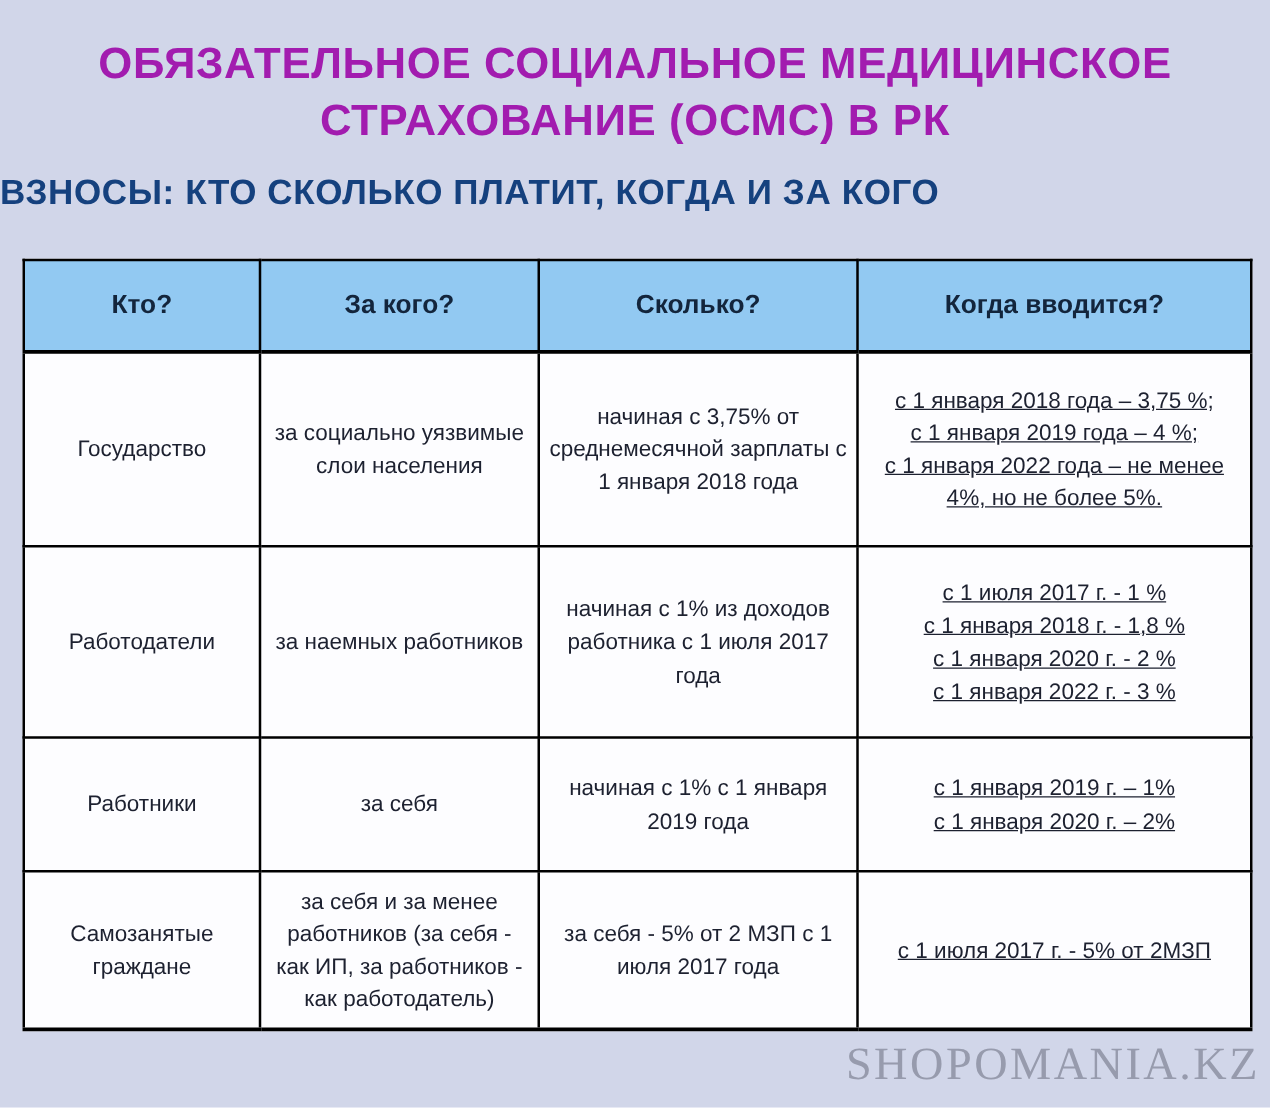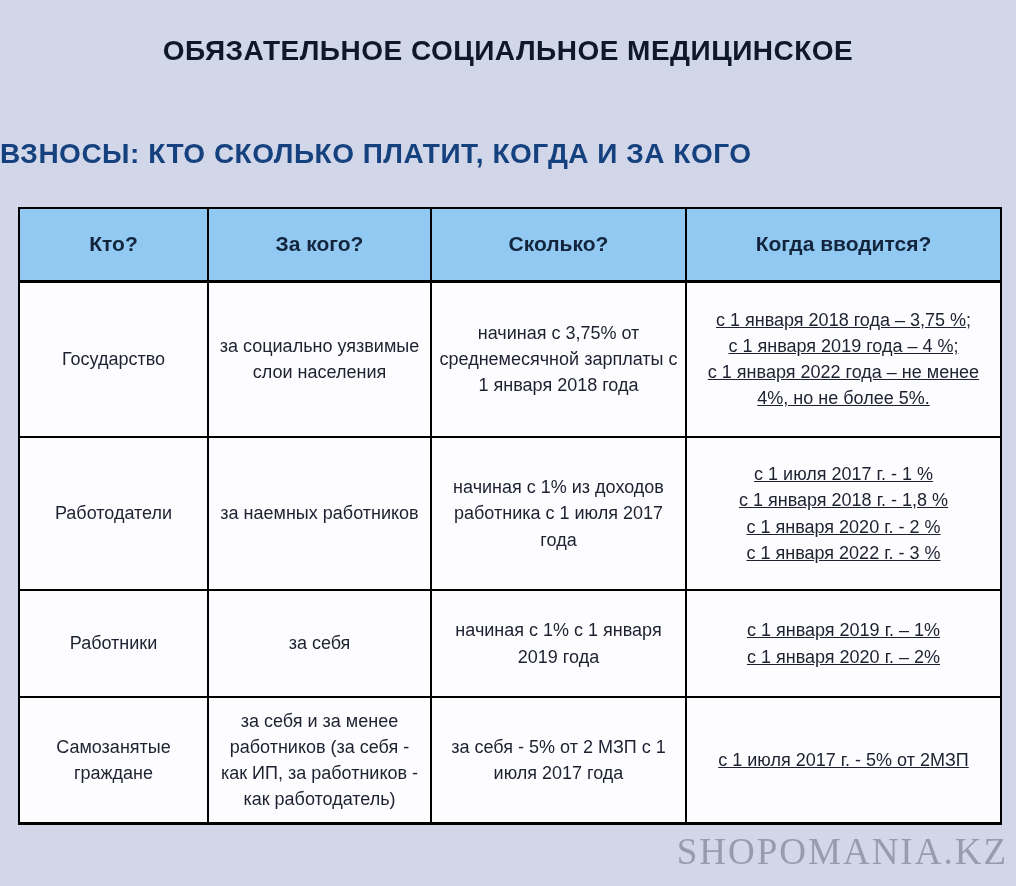--- a/index.html
+++ b/index.html
@@ -9,23 +9,23 @@
   }
   body {
     position: relative;
     background: #d1d6e9;
     overflow: hidden;
   }
   .title {
     position: absolute;
     top: 28px; left: 0; right: 0;
     text-align: center;
-    color: #0f172a;
+    color: #a21caf;
     font-weight: bold;
-    font-size: 28px;
+    font-size: 35px;
     line-height: 46px;
     letter-spacing: 0.5px;
   }
   .subtitle {
     position: absolute;
     top: 138px; left: 0; right: 0;
     text-align: left;
     color: #15417e;
     font-weight: bold;
     font-size: 28px;
@@ -77,20 +77,21 @@
     color: rgba(103, 108, 124, 0.55);
     z-index: 5;
     margin-top: 26px;
   }
 </style>
 </head>
 <body>
 
 <div class="title">
   <div>ОБЯЗАТЕЛЬНОЕ СОЦИАЛЬНОЕ МЕДИЦИНСКОЕ</div>
+  <div>СТРАХОВАНИЕ (ОСМС) В РК</div>
 </div>
 
 <div class="subtitle">ВЗНОСЫ: КТО СКОЛЬКО ПЛАТИТ, КОГДА И ЗА КОГО</div>
 
 <table class="osms">
   <colgroup>
       <col class="c1">
       <col class="c2">
       <col class="c3">
       <col class="c4">

